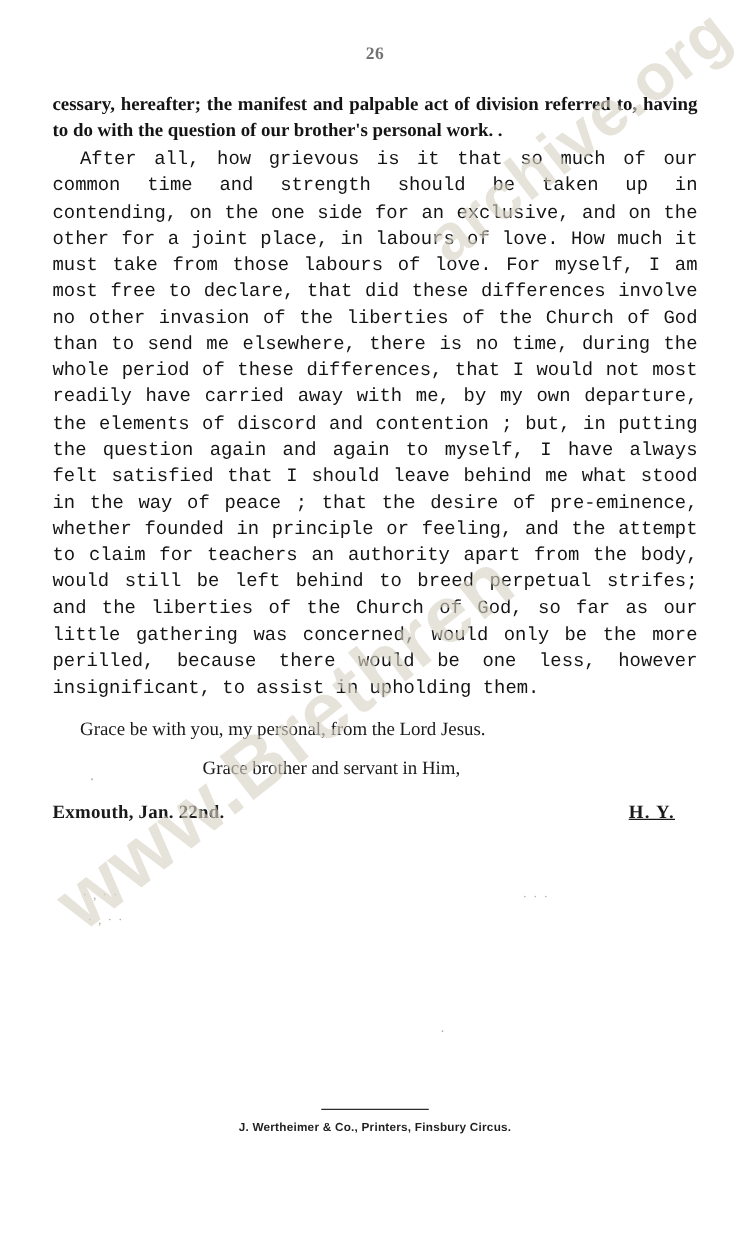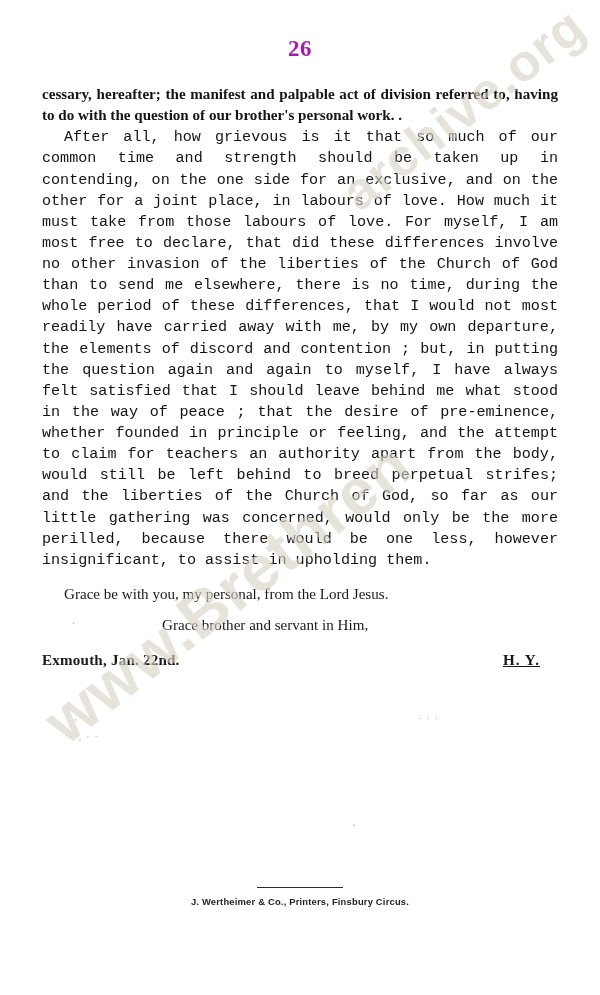--- a/index.html
+++ b/index.html
@@ -55,25 +55,25 @@
     position: relative;
     z-index: 2;
     width: 600px;
     height: 995px;
     box-sizing: border-box;
     padding: 30px 42px 0 42px;
   }
 
   .page-number {
     text-align: center;
-    font-size: 23px;
+    font-size: 14px;
     font-weight: 600;
     letter-spacing: 0.5px;
     margin: 6px 0 22px 0;
-    color: #a21caf;
+    color: #737373;
   }
 
   .body-text {
     font-size: 15.1px;
     line-height: 1.40;
     text-align: justify;
     color: #141414;
   }
 
   .body-text p {

